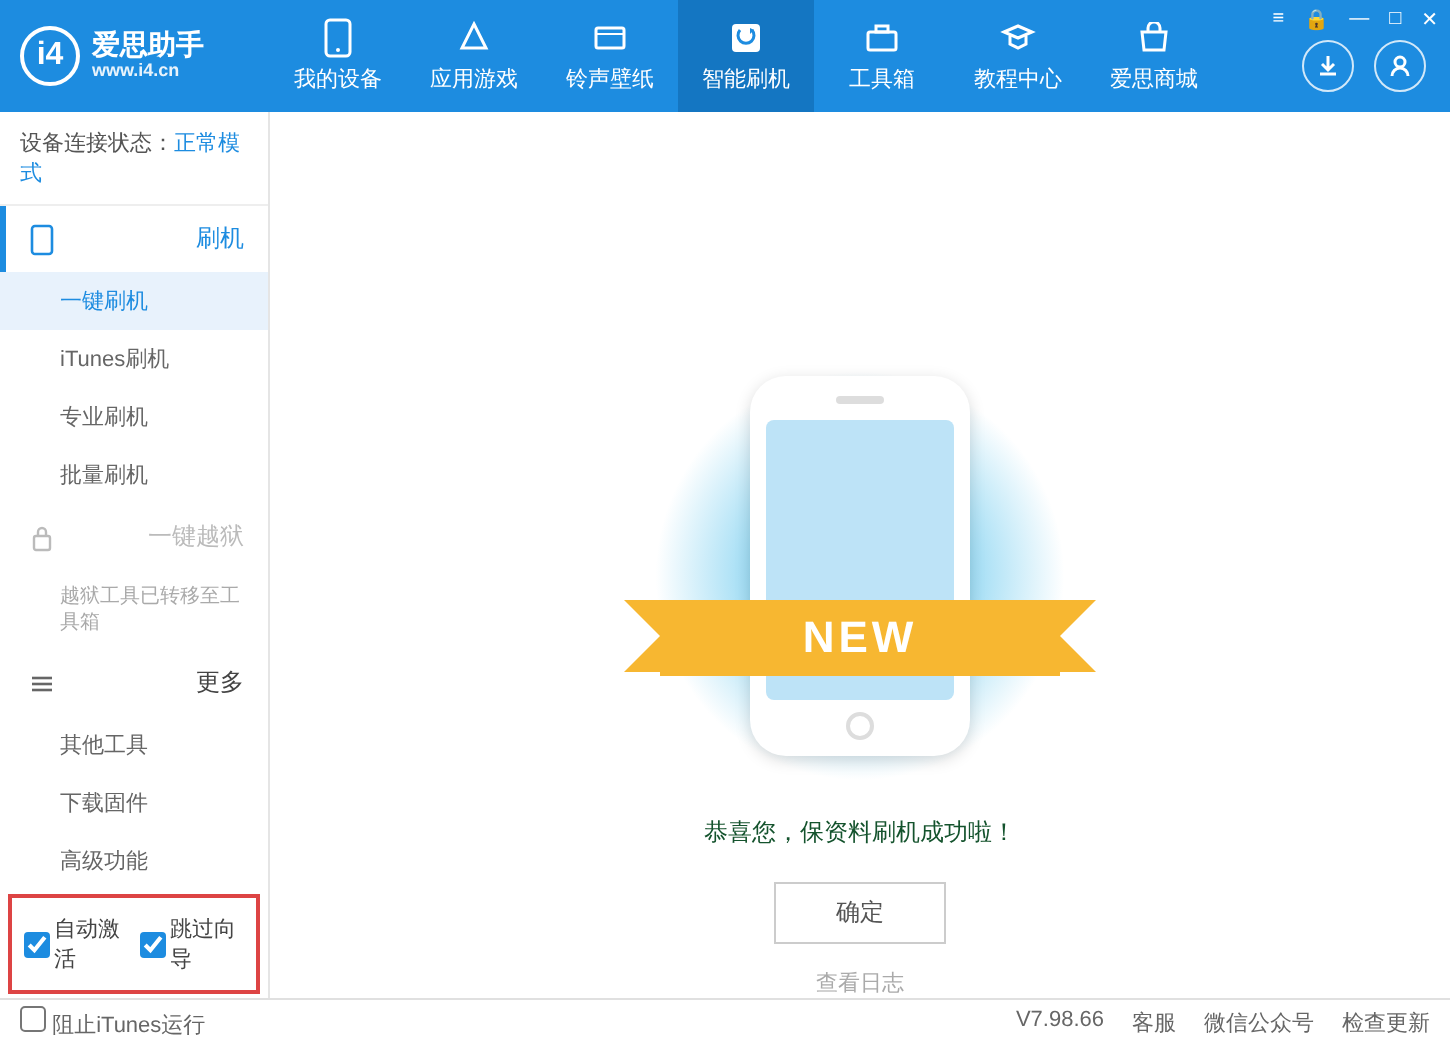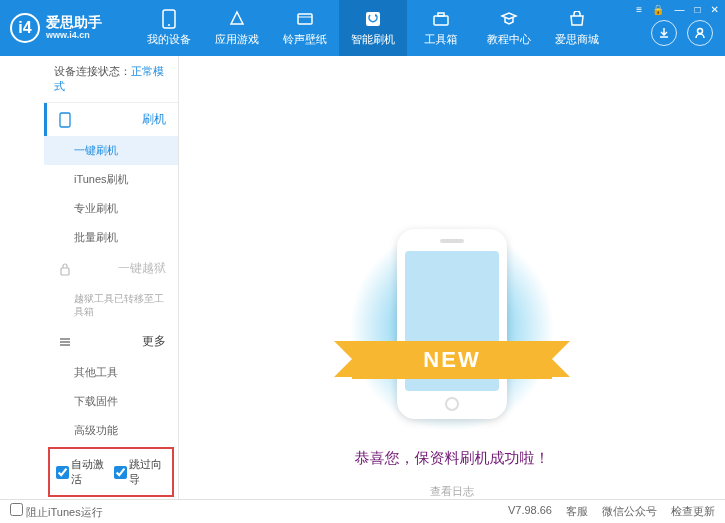--- a/index.html
+++ b/index.html
@@ -12,21 +12,21 @@
 .logo-title { font-size: 14px; font-weight: bold; }
 .logo-url { font-size: 9px; opacity: 0.9; font-weight: bold; }
 .nav-tabs { display: flex; height: 100%; }
 .nav-tab { width: 68px; display: flex; flex-direction: column; align-items: center; justify-content: center; gap: 3px; cursor: pointer; font-size: 11px; }
 .nav-tab.active { background: #1476c2; }
 .nav-icon { width: 20px; height: 20px; display: flex; align-items: center; justify-content: center; }
 .window-controls { position: absolute; top: 4px; right: 6px; display: flex; gap: 10px; font-size: 10px; }
 .header-right { position: absolute; right: 12px; bottom: 10px; display: flex; gap: 10px; }
 .circle-btn { width: 26px; height: 26px; border: 1.5px solid rgba(255,255,255,0.8); border-radius: 50%; display: flex; align-items: center; justify-content: center; }
 
-.body-area { display: flex; height: calc(100% - 56px - 24px); padding-left: 44px; }
+.body-area { display: flex; height: calc(100% - 56px - 24px); }
 .sidebar { width: 135px; border-right: 1px solid #e5e5e5; display: flex; flex-direction: column; overflow: hidden; }
 .device-status { padding: 8px 10px; font-size: 11px; color: #555; border-bottom: 1px solid #eee; }
 .device-status .status-val { color: #1d8ce0; }
 .side-section { padding: 8px 12px; display: flex; align-items: center; gap: 6px; font-size: 12px; color: #444; border-left: 3px solid transparent; justify-content: space-between; }
 .side-section.selected { border-left-color: #1d8ce0; color: #1d8ce0; }
 .side-item { padding: 7px 10px 7px 30px; font-size: 11px; color: #666; cursor: pointer; }
 .side-item.active { background: #e8f2fc; color: #1d8ce0; }
 .side-item.muted { color: #aaa; font-size: 10px; line-height: 1.3; }
 .checkbox-row { padding: 8px 6px; display: flex; gap: 6px; border: 2px solid #d44; margin: 2px 4px; }
 .checkbox-row label { font-size: 11px; color: #444; display: flex; align-items: center; gap: 2px; }
@@ -37,21 +37,21 @@
 .phone-body { width: 110px; height: 190px; background: #fff; border-radius: 18px; box-shadow: 0 2px 8px rgba(0,0,0,0.15); margin: 0 auto; position: relative; }
 .phone-screen { position: absolute; top: 22px; left: 8px; right: 8px; bottom: 28px; background: #bde3f7; border-radius: 4px; }
 .phone-speaker { position: absolute; top: 10px; left: 50%; transform: translateX(-50%); width: 24px; height: 4px; background: #ddd; border-radius: 2px; }
 .phone-home { position: absolute; bottom: 8px; left: 50%; transform: translateX(-50%); width: 14px; height: 14px; border: 2px solid #ddd; border-radius: 50%; }
 .new-ribbon { position: absolute; bottom: 50px; left: -20px; right: -20px; background: #f7b731; color: #fff; font-weight: bold; font-size: 22px; text-align: center; padding: 6px 0; letter-spacing: 2px; }
 .new-ribbon:before, .new-ribbon:after { content: ""; position: absolute; top: 0; border: 18px solid #f7b731; }
 .new-ribbon:before { left: -18px; border-left-color: transparent; }
 .new-ribbon:after { right: -18px; border-right-color: transparent; }
 .glow { position: absolute; inset: -30px; background: radial-gradient(circle, #2fb4e8 0%, transparent 60%); z-index: -1; border-radius: 50%; }
 
-.success-msg { font-size: 15px; color: #701a75; margin-bottom: 16px; }
+.success-msg { font-size: 12px; color: #14532d; margin-bottom: 16px; }
 .ok-btn { padding: 6px 30px; border: 1px solid #ccc; background: #fff; font-size: 12px; color: #555; cursor: pointer; margin-bottom: 12px; }
 .log-link { font-size: 11px; color: #aaa; cursor: pointer; }
 
 .statusbar { height: 24px; border-top: 1px solid #e0e0e0; display: flex; align-items: center; padding: 0 10px; font-size: 11px; color: #666; }
 .statusbar .sb-left { display: flex; align-items: center; gap: 4px; }
 .statusbar .sb-right { margin-left: auto; display: flex; gap: 14px; }
 
 svg { display: block; }
 </style>
 </head>
@@ -210,20 +210,21 @@
     <div class="phone-illustration">
       <div class="glow"></div>
       <div class="phone-body">
         <div class="phone-speaker"></div>
         <div class="phone-screen"></div>
         <div class="phone-home"></div>
       </div>
       <div class="new-ribbon">NEW</div>
     </div>
     <div class="success-msg">恭喜您，保资料刷机成功啦！</div>
+    <button class="ok-btn">确定</button>
     <div class="log-link">查看日志</div>
   </div>
 </div>
 
 <div class="statusbar">
   <div class="sb-left">
     <label><input type="checkbox" style=""> <span>阻止iTunes运行</span></label>
   </div>
   <div class="sb-right">
     <span>V7.98.66</span>

